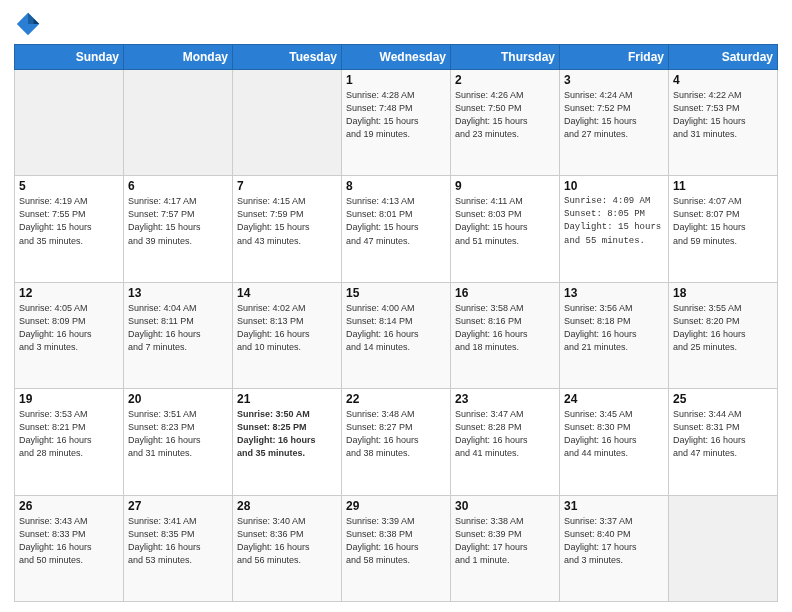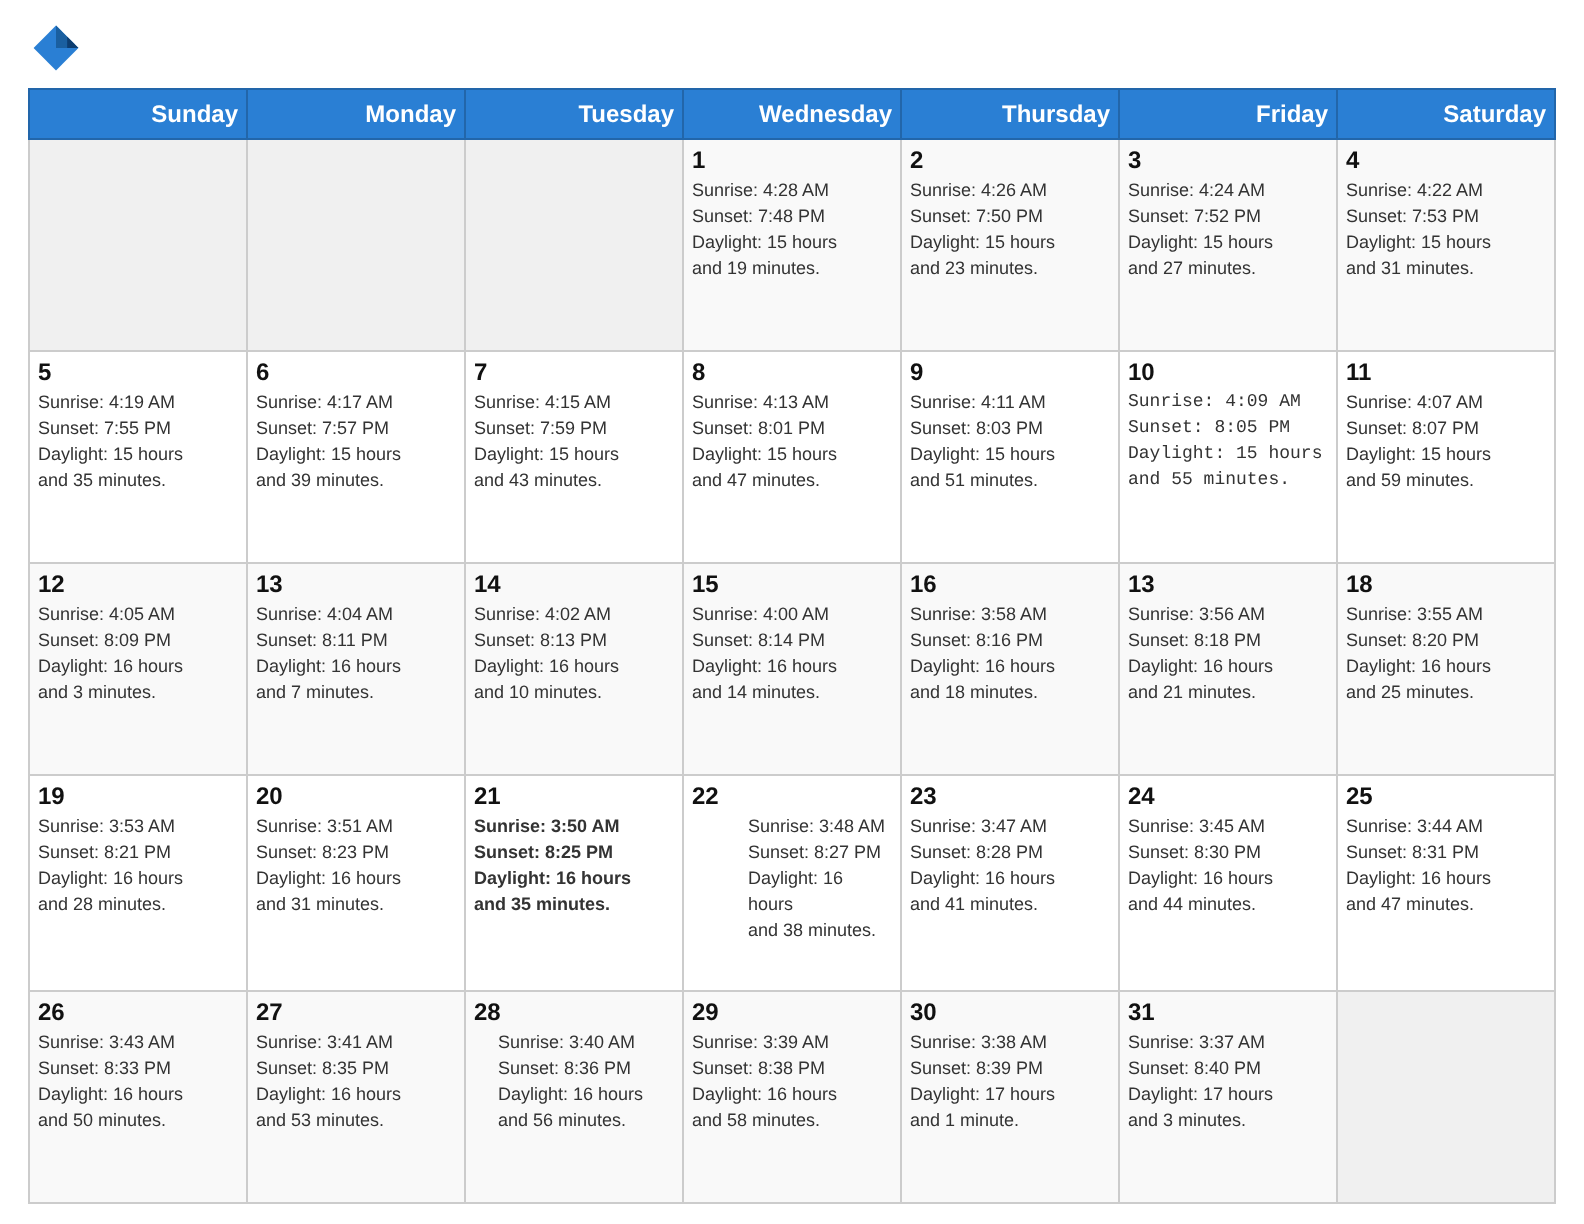--- a/index.html
+++ b/index.html
@@ -271,21 +271,21 @@
           </td>
           <td>
             <div class="day-number">21</div>
             <div class="day-info" style="white-space: pre-line; font-weight: bold;">Sunrise: 3:50 AM
 Sunset: 8:25 PM
 Daylight: 16 hours
 and 35 minutes.</div>
           </td>
           <td>
             <div class="day-number">22</div>
-            <div class="day-info" style="white-space: pre-line; margin-left: 28px;">Sunrise: 3:48 AM
+            <div class="day-info" style="white-space: pre-line;">Sunrise: 3:48 AM
 Sunset: 8:27 PM
 Daylight: 16 hours
 and 38 minutes.</div>
           </td>
           <td>
             <div class="day-number">23</div>
             <div class="day-info" style="white-space: pre-line;">Sunrise: 3:47 AM
 Sunset: 8:28 PM
 Daylight: 16 hours
 and 41 minutes.</div>
@@ -315,21 +315,21 @@
           </td>
           <td>
             <div class="day-number">27</div>
             <div class="day-info" style="white-space: pre-line;">Sunrise: 3:41 AM
 Sunset: 8:35 PM
 Daylight: 16 hours
 and 53 minutes.</div>
           </td>
           <td>
             <div class="day-number">28</div>
-            <div class="day-info" style="white-space: pre-line; margin-left: 12px;">Sunrise: 3:40 AM
+            <div class="day-info" style="white-space: pre-line;">Sunrise: 3:40 AM
 Sunset: 8:36 PM
 Daylight: 16 hours
 and 56 minutes.</div>
           </td>
           <td>
             <div class="day-number">29</div>
             <div class="day-info" style="white-space: pre-line;">Sunrise: 3:39 AM
 Sunset: 8:38 PM
 Daylight: 16 hours
 and 58 minutes.</div>

